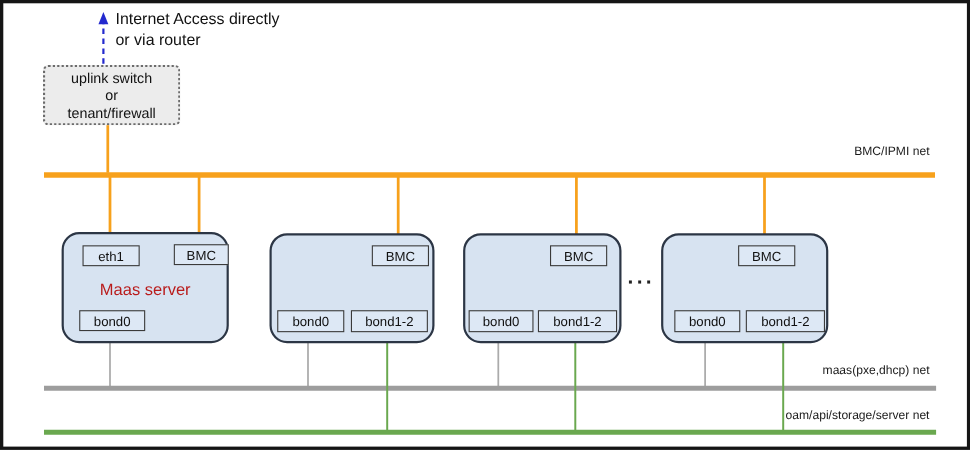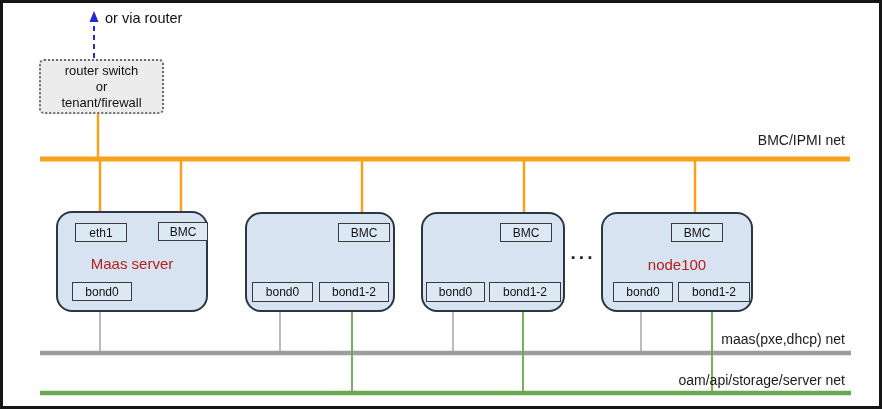--- a/index.html
+++ b/index.html
@@ -9,21 +9,21 @@
     box-sizing:border-box;
     border:3px solid #151515;
     background:#fff;
     font-family:"Liberation Sans","DejaVu Sans",sans-serif;
     overflow:hidden;
   }
   #wires{position:absolute;left:0;top:0;width:882px;height:409px;}
   .lbl{position:absolute;color:#1a1a1a;}
   .net-label{
     position:absolute;right:34px;text-align:right;
-    font-size:14px;color:#1a1a1a;white-space:nowrap;
+    font-size:11px;color:#1a1a1a;white-space:nowrap;
   }
   .internet-label{
     left:102px;top:6px;font-size:14.5px;line-height:19px;color:#111;
   }
   .uplink-box{
     position:absolute;left:36px;top:56px;width:121px;height:51px;
     background:var(--uplink-fill,#ececec);
     border:2px dotted #6b6b6b;border-radius:5px;
     display:flex;flex-direction:column;justify-content:center;align-items:center;
     font-size:13px;line-height:16px;color:#111;text-align:center;
@@ -85,25 +85,26 @@
 
     <g style="stroke:var(--oam-net,#6AA84F)">
       <line x1="349" y1="307" x2="349" y2="390" stroke-width="1.8"></line>
       <line x1="520" y1="307" x2="520" y2="390" stroke-width="1.8"></line>
       <line x1="709" y1="307" x2="709" y2="390" stroke-width="1.8"></line>
       <line x1="37" y1="390" x2="848" y2="390" stroke-width="4.5"></line>
     </g>
   </svg>
 
   <div class="lbl internet-label">
+    <div>Internet Access directly</div>
     <div>or via router</div>
   </div>
 
   <div class="uplink-box">
-    <div>router switch</div>
+    <div>uplink switch</div>
     <div>or</div>
     <div>tenant/firewall</div>
   </div>
 
   <div class="net-label" style="top:129px">BMC/IPMI net</div>
   <div class="net-label" style="top:328px">maas(pxe,dhcp) net</div>
   <div class="net-label" style="top:369px">oam/api/storage/server net</div>
 
   <div class="node" style="left:53px;top:208px;width:152px;height:101px">
     <div class="port" style="left:17px;top:10px;width:52px;height:19px">eth1</div>
@@ -121,18 +122,17 @@
   <div class="node" style="left:418px;top:209px;width:144px;height:100px">
     <div class="port" style="left:77px;top:9px;width:52px;height:19px">BMC</div>
     <div class="port" style="left:3px;top:68px;width:59px;height:20px">bond0</div>
     <div class="port" style="left:66px;top:68px;width:72px;height:20px">bond1-2</div>
   </div>
 
   <div class="ellipsis">···</div>
 
   <div class="node" style="left:598px;top:209px;width:152px;height:100px">
     <div class="port" style="left:68px;top:9px;width:52px;height:19px">BMC</div>
-    <div class="node-label">node100</div>
     <div class="port" style="left:10px;top:68px;width:60px;height:20px">bond0</div>
     <div class="port" style="left:75px;top:68px;width:72px;height:20px">bond1-2</div>
   </div>
 
 </div>
 
 </body></html>

